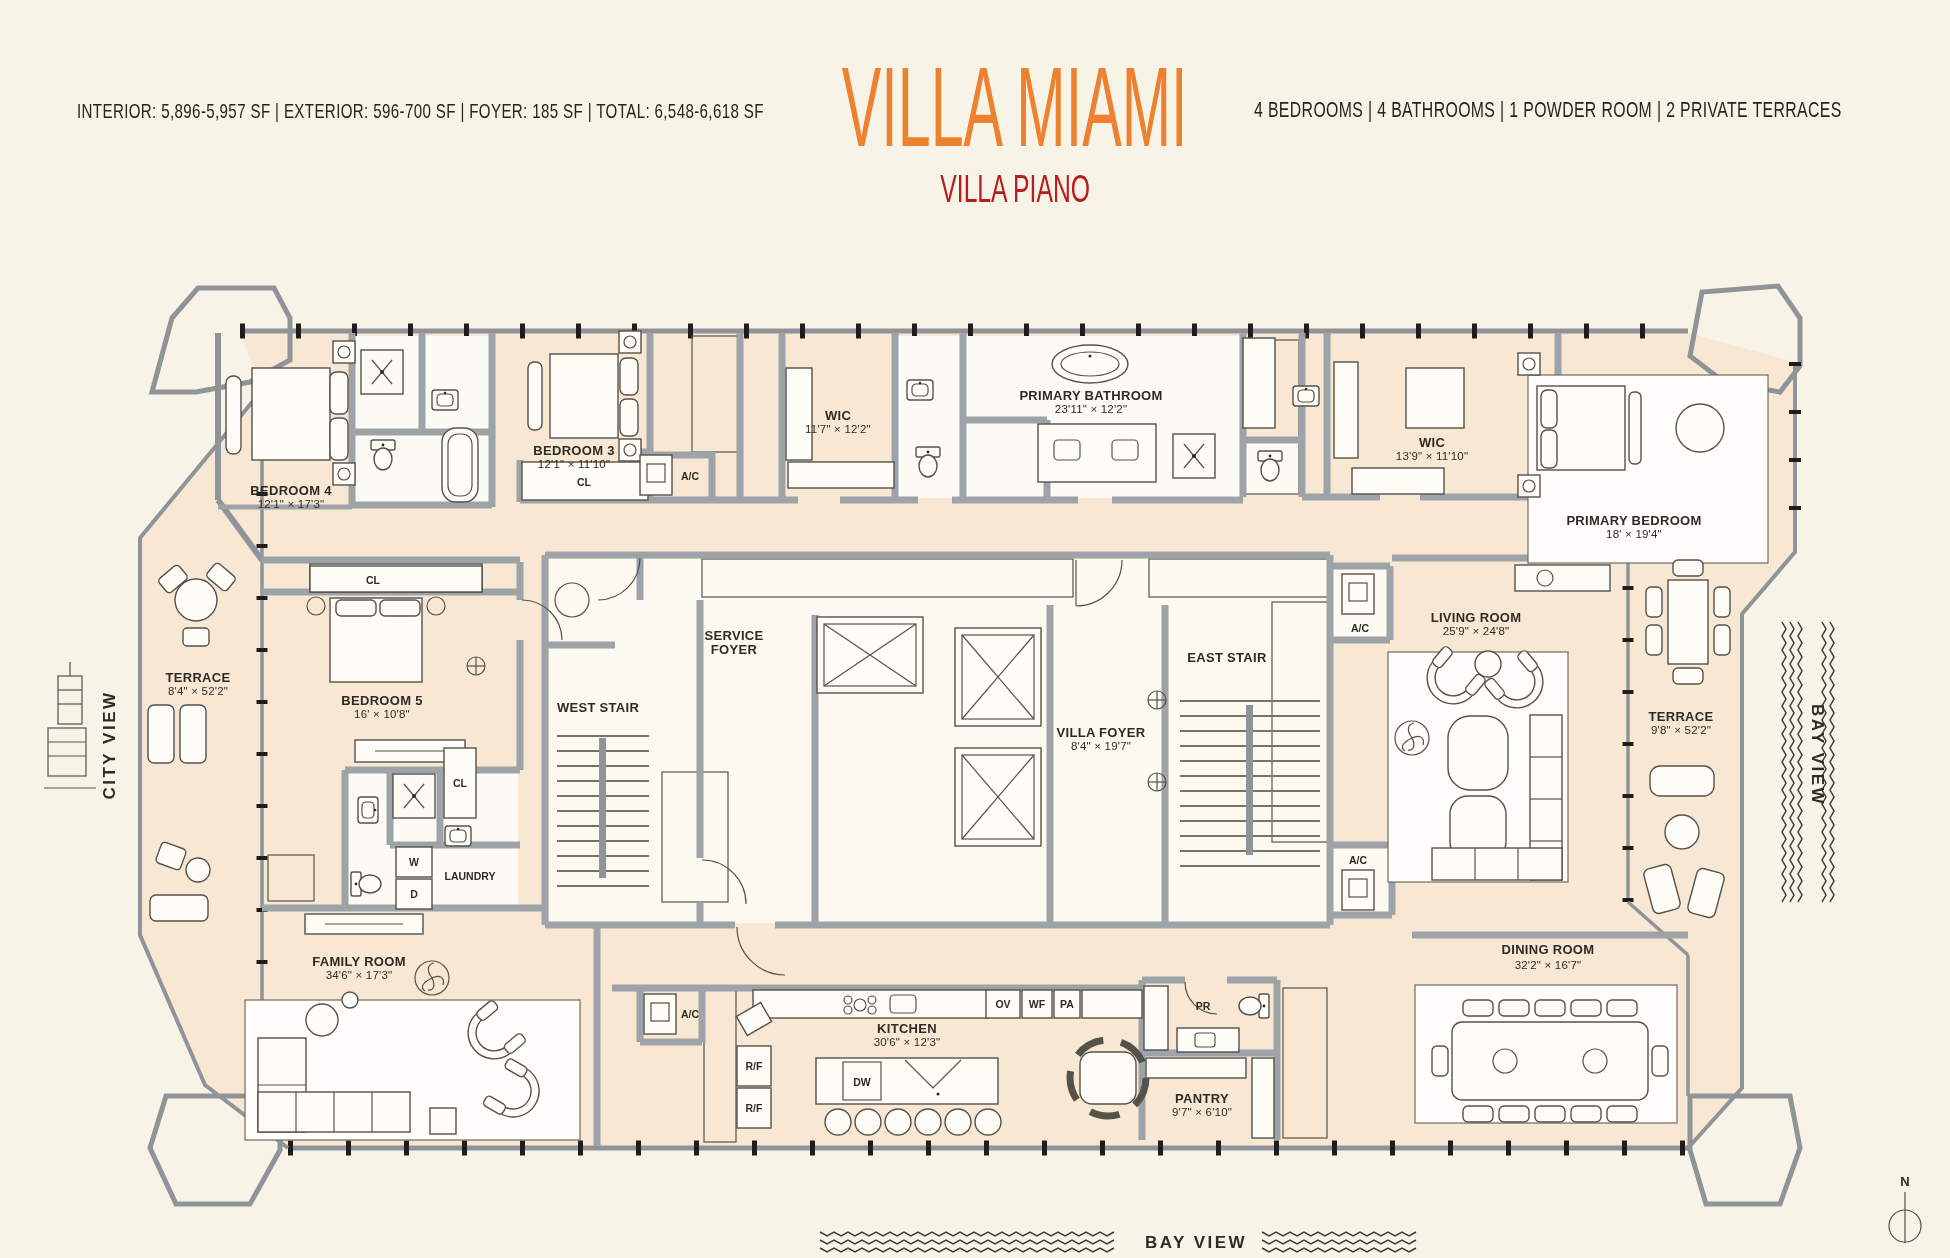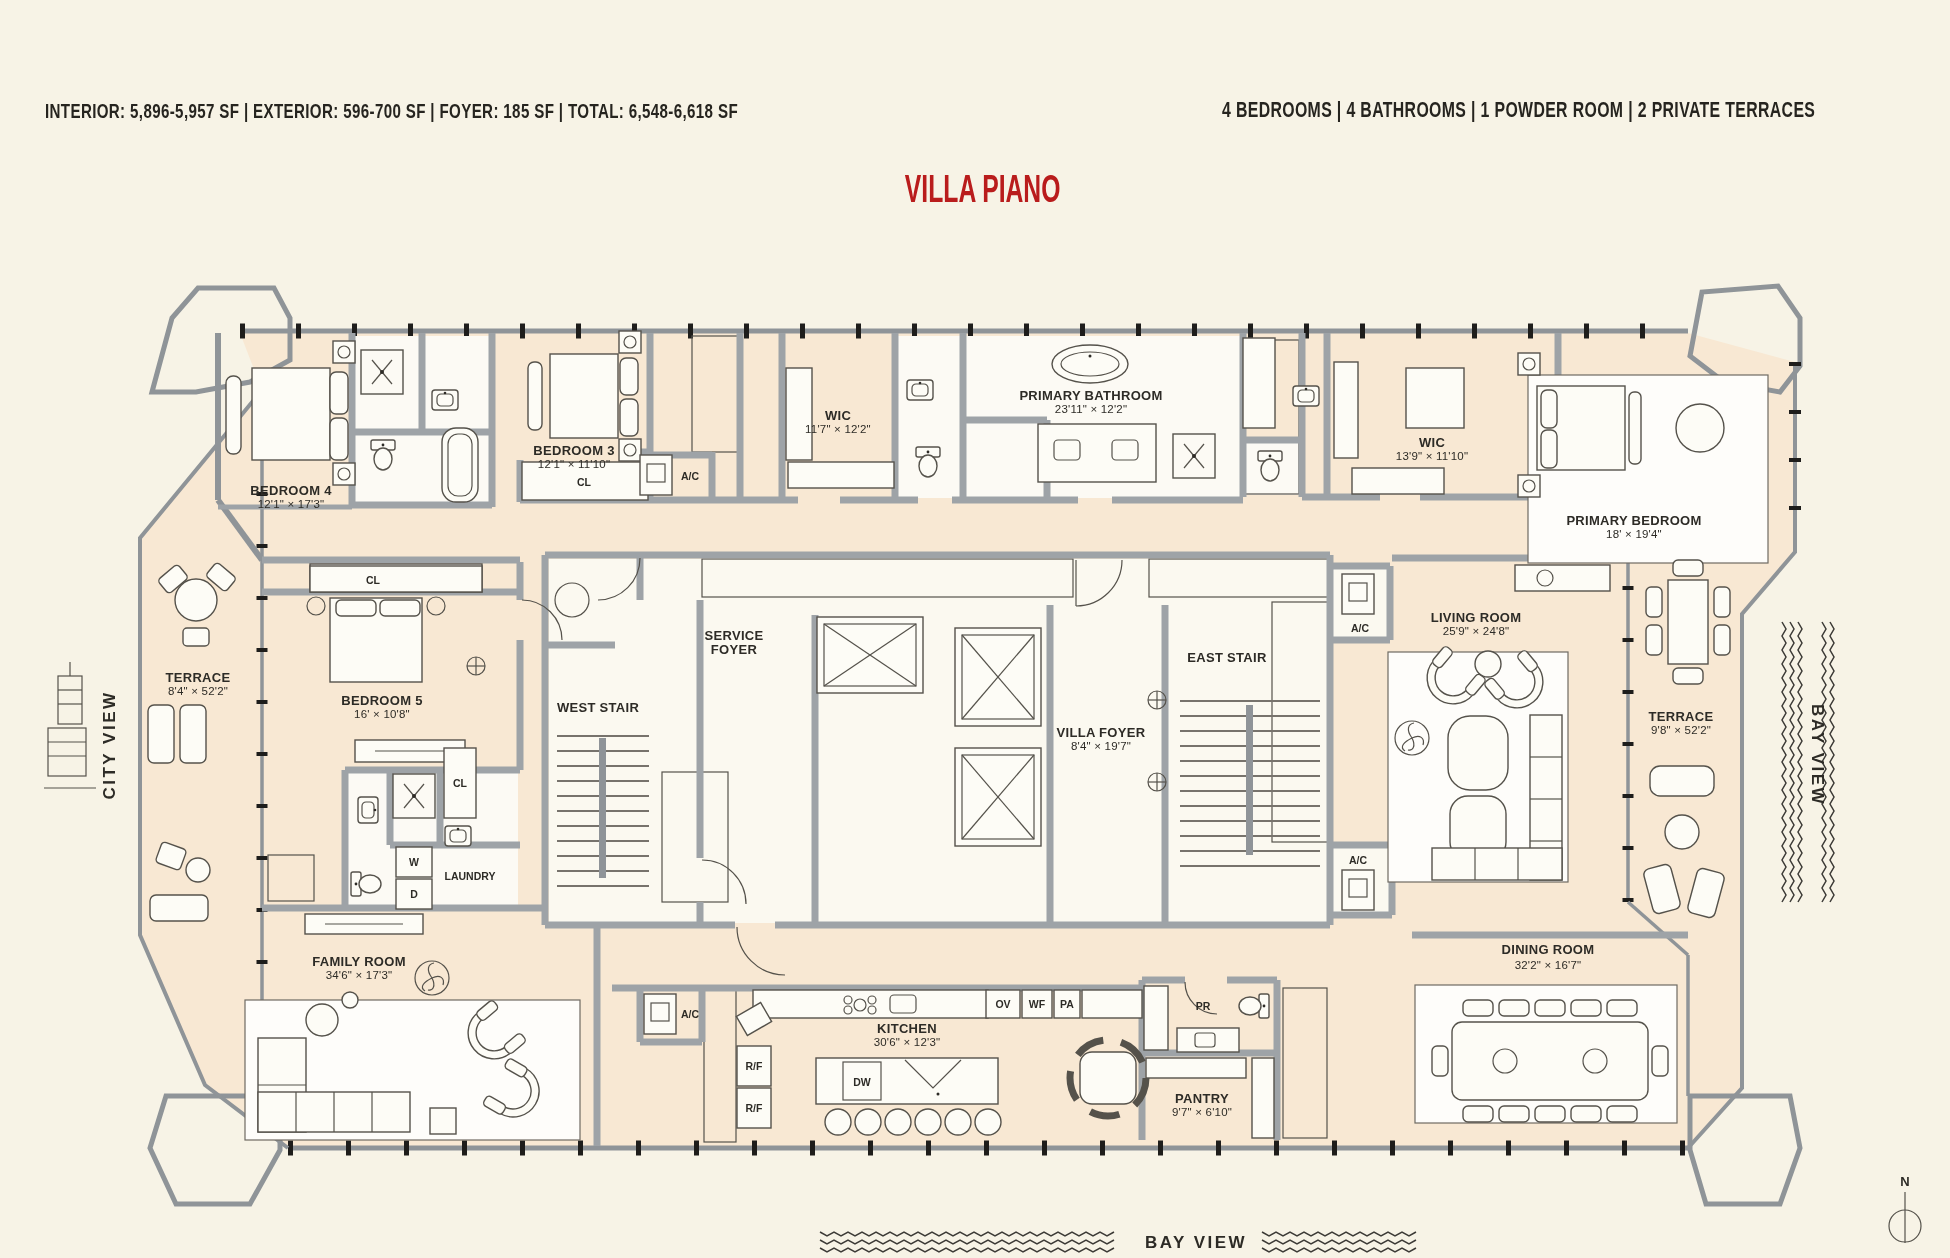--- a/index.html
+++ b/index.html
@@ -1,18 +1,18 @@
 <!DOCTYPE html>
 <html><head>
 <meta charset="utf-8">
 <style>
   html,body{margin:0;padding:0;background:#F7F3E6;}
   #stage{position:relative;width:1950px;height:1258px;background:#F7F3E6;overflow:hidden;
          font-family:"Liberation Sans",sans-serif;}
-  .hdr{position:absolute;color:#26241F;font-weight:700;white-space:nowrap;}
+  .hdr{position:absolute;color:#26241F;font-weight:400;white-space:nowrap;margin-left:32px;}
   .condense{display:inline-block;transform:scaleX(.72);transform-origin:0 50%;}
   #stats-left{left:45px;top:99px;font-size:21px;letter-spacing:.5px;}
   #stats-right{left:1222px;top:97px;font-size:22px;letter-spacing:.5px;}
   #title{left:583px;top:50px;width:800px;text-align:center;color:#EE8130;font-size:114px;line-height:1;}
   #title .condense{transform:scaleX(.52);transform-origin:50% 50%;}
   #subtitle{left:583px;top:170px;width:800px;text-align:center;color:#b91c1c;font-size:38px;line-height:1;}
   #subtitle .condense{transform:scaleX(.65);transform-origin:50% 50%;}
   svg{position:absolute;left:0;top:0;}
   svg text{font-family:"Liberation Sans",sans-serif;fill:#2D2B26;}
   .rn{font-size:13px;font-weight:700;text-anchor:middle;letter-spacing:.3px;}
@@ -30,20 +30,21 @@
   .fl{fill:none;stroke:#55524B;stroke-width:1.2;}
   .tick{stroke:#1E1D1B;}
   .zig{stroke:#3C3A36;stroke-width:1.5;fill:none;}
 </style>
 </head>
 <body>
 
 <div id="stage">
 
   <div class="hdr" id="stats-left"><span class="condense">INTERIOR: 5,896-5,957 SF   |   EXTERIOR: 596-700 SF   |   FOYER: 185 SF   |   TOTAL: 6,548-6,618 SF</span></div>
+  <div class="hdr" id="title"><span class="condense">VILLA MIAMI</span></div>
   <div class="hdr" id="subtitle"><span class="condense">VILLA PIANO</span></div>
   <div class="hdr" id="stats-right"><span class="condense">4 BEDROOMS   |   4 BATHROOMS   |   1 POWDER ROOM   |   2 PRIVATE TERRACES</span></div>
 
   <svg width="1950" height="1258" viewBox="0 0 1950 1258">
     <defs>
       <pattern id="hg" width="8" height="8" patternUnits="userSpaceOnUse" patternTransform="rotate(45)">
         <rect width="8" height="8" fill="#F2EDDE"></rect>
           <line x1="4" y1="0" x2="4" y2="8" stroke="#B3AB9B" stroke-width="1.1"></line>
       </pattern>
       <pattern id="ht" width="8" height="8" patternUnits="userSpaceOnUse" patternTransform="rotate(45)">

